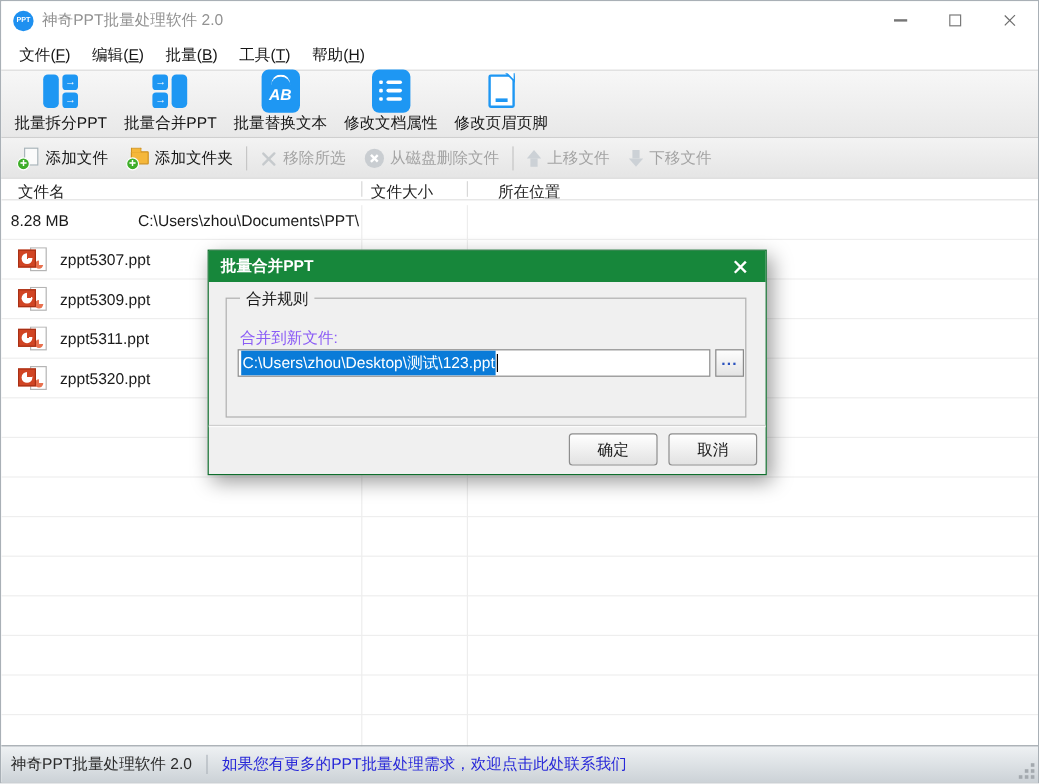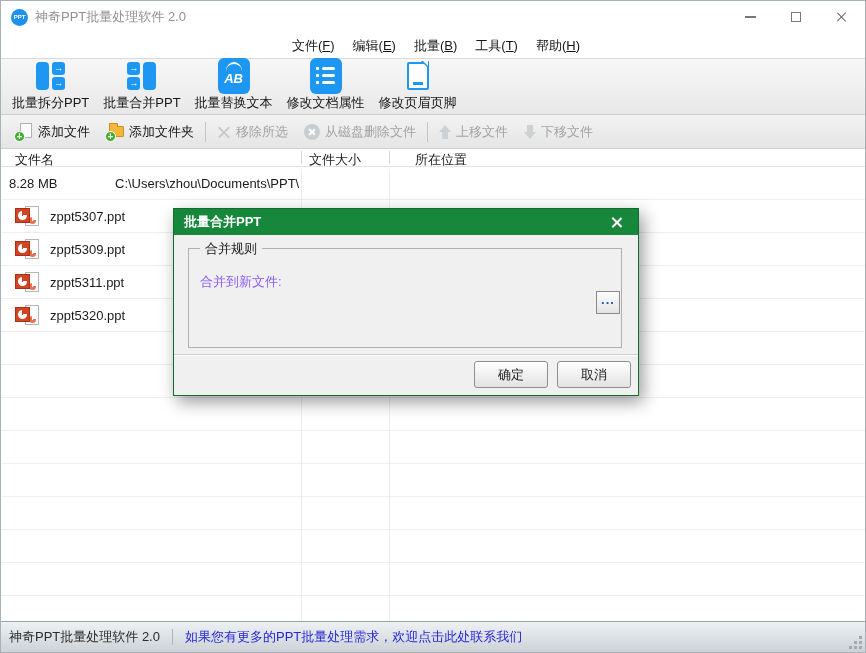--- a/index.html
+++ b/index.html
@@ -15,21 +15,21 @@
   .win-controls { position:absolute; right:0; top:0; height:32px; display:flex; }
   .win-btn { width:46px; height:32px; display:flex; align-items:center; justify-content:center; color:#6b6b6b; }
   .min-glyph { width:11px; height:2px; background:#767676; }
   .max-glyph { width:10px; height:10px; border:1px solid #7a7a7a; background:transparent; }
   .xicon { position:relative; width:12px; height:12px; display:inline-block; }
   .xicon::before,.xicon::after { content:""; position:absolute; left:5.3px; top:0; width:1.4px; height:12px; background:currentColor; }
   .xicon::before { transform:rotate(45deg); } .xicon::after { transform:rotate(-45deg); }
   .win-close { color:#6b6b6b; }
 
   
-  .menubar { position:absolute; left:0; top:32px; width:100%; height:25px; background:#fff; display:flex; align-items:center; padding-left:6px;justify-content:center; }
+  .menubar { position:absolute; left:0; top:32px; width:100%; height:25px; background:#fff; display:flex; align-items:center; padding-left:6px; }
   .menu-item { padding:0 9px; line-height:25px; color:#161616; cursor:default; }
 
   
   .toolbar-main { position:absolute; left:0; top:57px; width:100%; height:57px;
                   background:linear-gradient(#f7f7f7,#e8e8e8); border-top:1px solid #dadada; border-bottom:1px solid #cfcfcf;
                   display:flex; align-items:center; padding:2px 4px 4px 4px; }
   .tb-item { display:flex; flex-direction:column; align-items:center; padding:2px 7px; }
   .tb-label { margin-top:2px; color:#161616; white-space:nowrap; }
   .icon32 { width:34px; height:32px; display:flex; align-items:center; justify-content:center; }
   .split-wrap { display:flex; gap:3px; align-items:center; }
@@ -364,20 +364,24 @@
   <div class="dialog">
     <div class="dlg-title">
       <span>批量合并PPT</span>
       <div class="dlg-close">
           <span class="xicon"></span>
         </div>
     </div>
     <div class="group-label">合并规则</div>
     <div class="groupbox"></div>
     <div class="field-label">合并到新文件:</div>
+    <div class="path-input">
+      <span class="sel-text">C:\Users\zhou\Desktop\测试\123.ppt</span>
+      <span class="caret"></span>
+    </div>
     <div class="browse-btn">...</div>
     <div class="dlg-footer-sep"></div>
     <div class="dlg-btn btn-ok">确定</div>
     <div class="dlg-btn btn-cancel">取消</div>
   </div>
 
   <div class="statusbar">
     <span class="status-app">神奇PPT批量处理软件 2.0</span>
     <span class="status-sep"></span>
     <span class="status-link">如果您有更多的PPT批量处理需求，欢迎点击此处联系我们</span>

